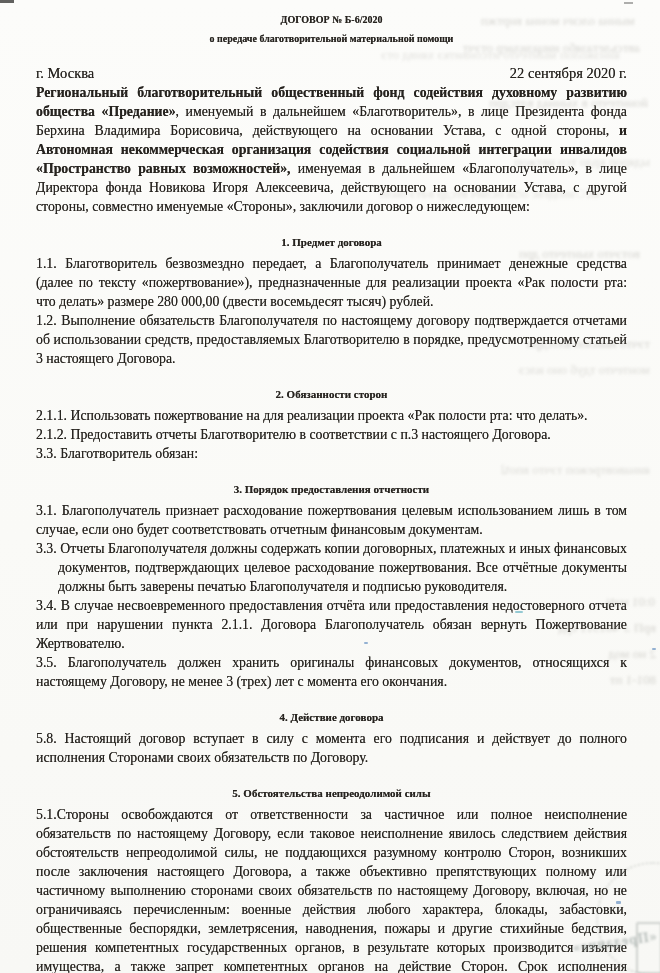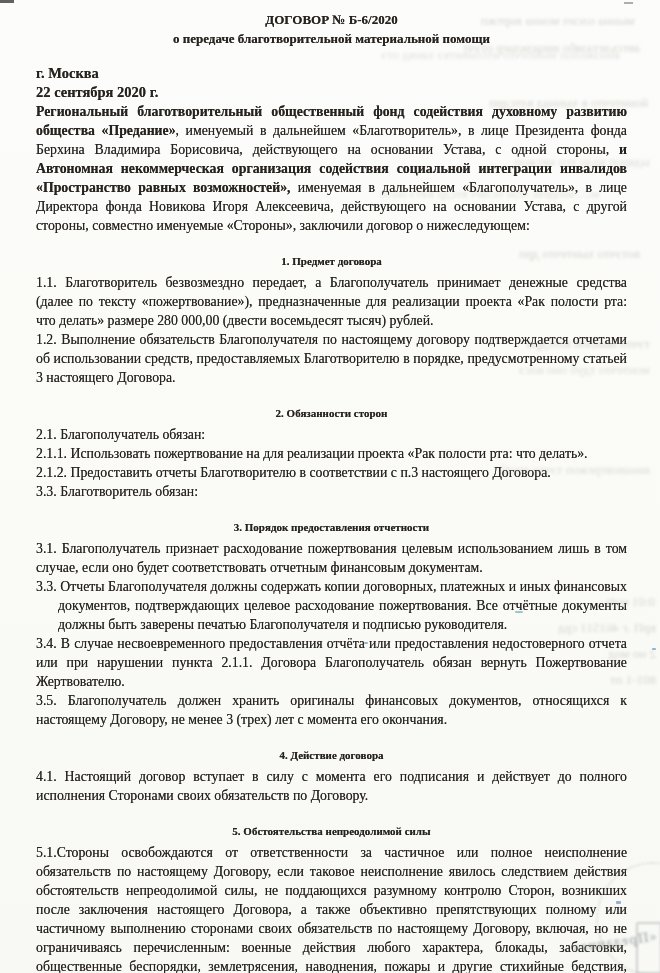--- a/index.html
+++ b/index.html
@@ -17,26 +17,26 @@
     color:#26231f;
     font-size:13.8px;
     line-height:19px;
     overflow:hidden;
   }
   
   .page .txt, .page p, .page h1, .page h2, .page h3{
     text-shadow:0 0 .45px rgba(45,42,36,.75);
   }
   h1.title, h2.subtitle{
-    margin:0;text-align:center;font-size:13px;line-height:19px;font-weight:bold;
+    margin:0;text-align:center;font-size:10px;line-height:19px;font-weight:bold;
   }
   h2.subtitle{margin-bottom:16px;}
   .meta-row{
     display:flex;justify-content:space-between;align-items:baseline;
-    font-weight:bold;font-size:14.5px;line-height:19px;flex-direction:column;
+    font-weight:normal;font-size:14.5px;line-height:19px;
   }
   p.para{margin:0;text-align:justify;}
   p.ragged{text-align:left;}
   p.hang{padding-left:22px;text-indent:-22px;}
   .b{font-weight:bold;}
   h3.sec-h{
     margin:17px 0 2px;text-align:center;
     font-size:11px;line-height:19px;font-weight:bold;
   }
   .preamble{margin-bottom:0;}
@@ -118,30 +118,29 @@
     <span class="txt">22 сентября 2020 г.</span>
   </div>
 
   <p class="para preamble"><span class="b">Региональный благотворительный общественный фонд содействия духовному развитию общества «Предание»</span><span>, именуемый в дальнейшем «Благотворитель», в лице Президента фонда Берхина Владимира Борисовича, действующего на основании Устава, с одной стороны, </span><span class="b">и Автономная некоммерческая организация содействия социальной интеграции инвалидов «Пространство равных возможностей»,</span><span> именуемая в дальнейшем «Благополучатель», в лице Директора фонда Новикова Игоря Алексеевича, действующего на основании Устава, с другой стороны, совместно именуемые «Стороны», заключили договор о нижеследующем:</span></p>
 
   <h3 class="sec-h">1. Предмет договора</h3>
   <p class="para">1.1. Благотворитель безвозмездно передает, а Благополучатель принимает денежные средства (далее по тексту «пожертвование»), предназначенные для реализации проекта «Рак полости рта: что делать» размере 280 000,00 (двести восемьдесят тысяч) рублей.</p>
   <p class="para">1.2. Выполнение обязательств Благополучателя по настоящему договору подтверждается отчетами об использовании средств, предоставляемых Благотворителю в порядке, предусмотренному статьей 3 настоящего Договора.</p>
 
   <h3 class="sec-h">2. Обязанности сторон</h3>
-  <p class="para ragged">2.1. Благополучатель обязан:</p>
   <p class="para ragged">2.1.1. Использовать пожертвование на для реализации проекта «Рак полости рта: что делать».</p>
   <p class="para ragged">2.1.2. Предоставить отчеты Благотворителю в соответствии с п.3 настоящего Договора.</p>
   <p class="para ragged">3.3. Благотворитель обязан:</p>
 
   <h3 class="sec-h">3. Порядок предоставления отчетности</h3>
   <p class="para">3.1. Благополучатель признает расходование пожертвования целевым использованием лишь в том случае, если оно будет соответствовать отчетным финансовым документам.</p>
   <p class="para hang">3.3. Отчеты Благополучателя должны содержать копии договорных, платежных и иных финансовых документов, подтверждающих целевое расходование пожертвования. Все отчётные документы должны быть заверены печатью Благополучателя и подписью руководителя.</p>
   <p class="para">3.4. В случае несвоевременного предоставления отчёта или предоставления недостоверного отчета или при нарушении пункта 2.1.1. Договора Благополучатель обязан вернуть Пожертвование Жертвователю.</p>
   <p class="para">3.5. Благополучатель должен хранить оригиналы финансовых документов, относящихся к настоящему Договору, не менее 3 (трех) лет с момента его окончания.</p>
 
   <h3 class="sec-h">4. Действие договора</h3>
-  <p class="para">4.1. Настоящий договор вступает в силу с момента его подписания и действует до полного исполнения Сторонами своих обязательств по Договору.</p>
+  <p class="para">5.8. Настоящий договор вступает в силу с момента его подписания и действует до полного исполнения Сторонами своих обязательств по Договору.</p>
 
   <h3 class="sec-h">5. Обстоятельства непреодолимой силы</h3>
   <p class="para">5.1.Стороны освобождаются от ответственности за частичное или полное неисполнение обязательств по настоящему Договору, если таковое неисполнение явилось следствием действия обстоятельств непреодолимой силы, не поддающихся разумному контролю Сторон, возникших после заключения настоящего Договора, а также объективно препятствующих полному или частичному выполнению сторонами своих обязательств по настоящему Договору, включая, но не ограничиваясь перечисленным: военные действия любого характера, блокады, забастовки, общественные беспорядки, землетрясения, наводнения, пожары и другие стихийные бедствия, решения компетентных государственных органов, в результате которых производится изъятие имущества, а также запрет компетентных органов на действие Сторон. Срок исполнения Сторонами договорных обязательств соразмерено отодвигается на время действия таких обстоятельств.</p>
 
 </div>
 
 </body></html>

